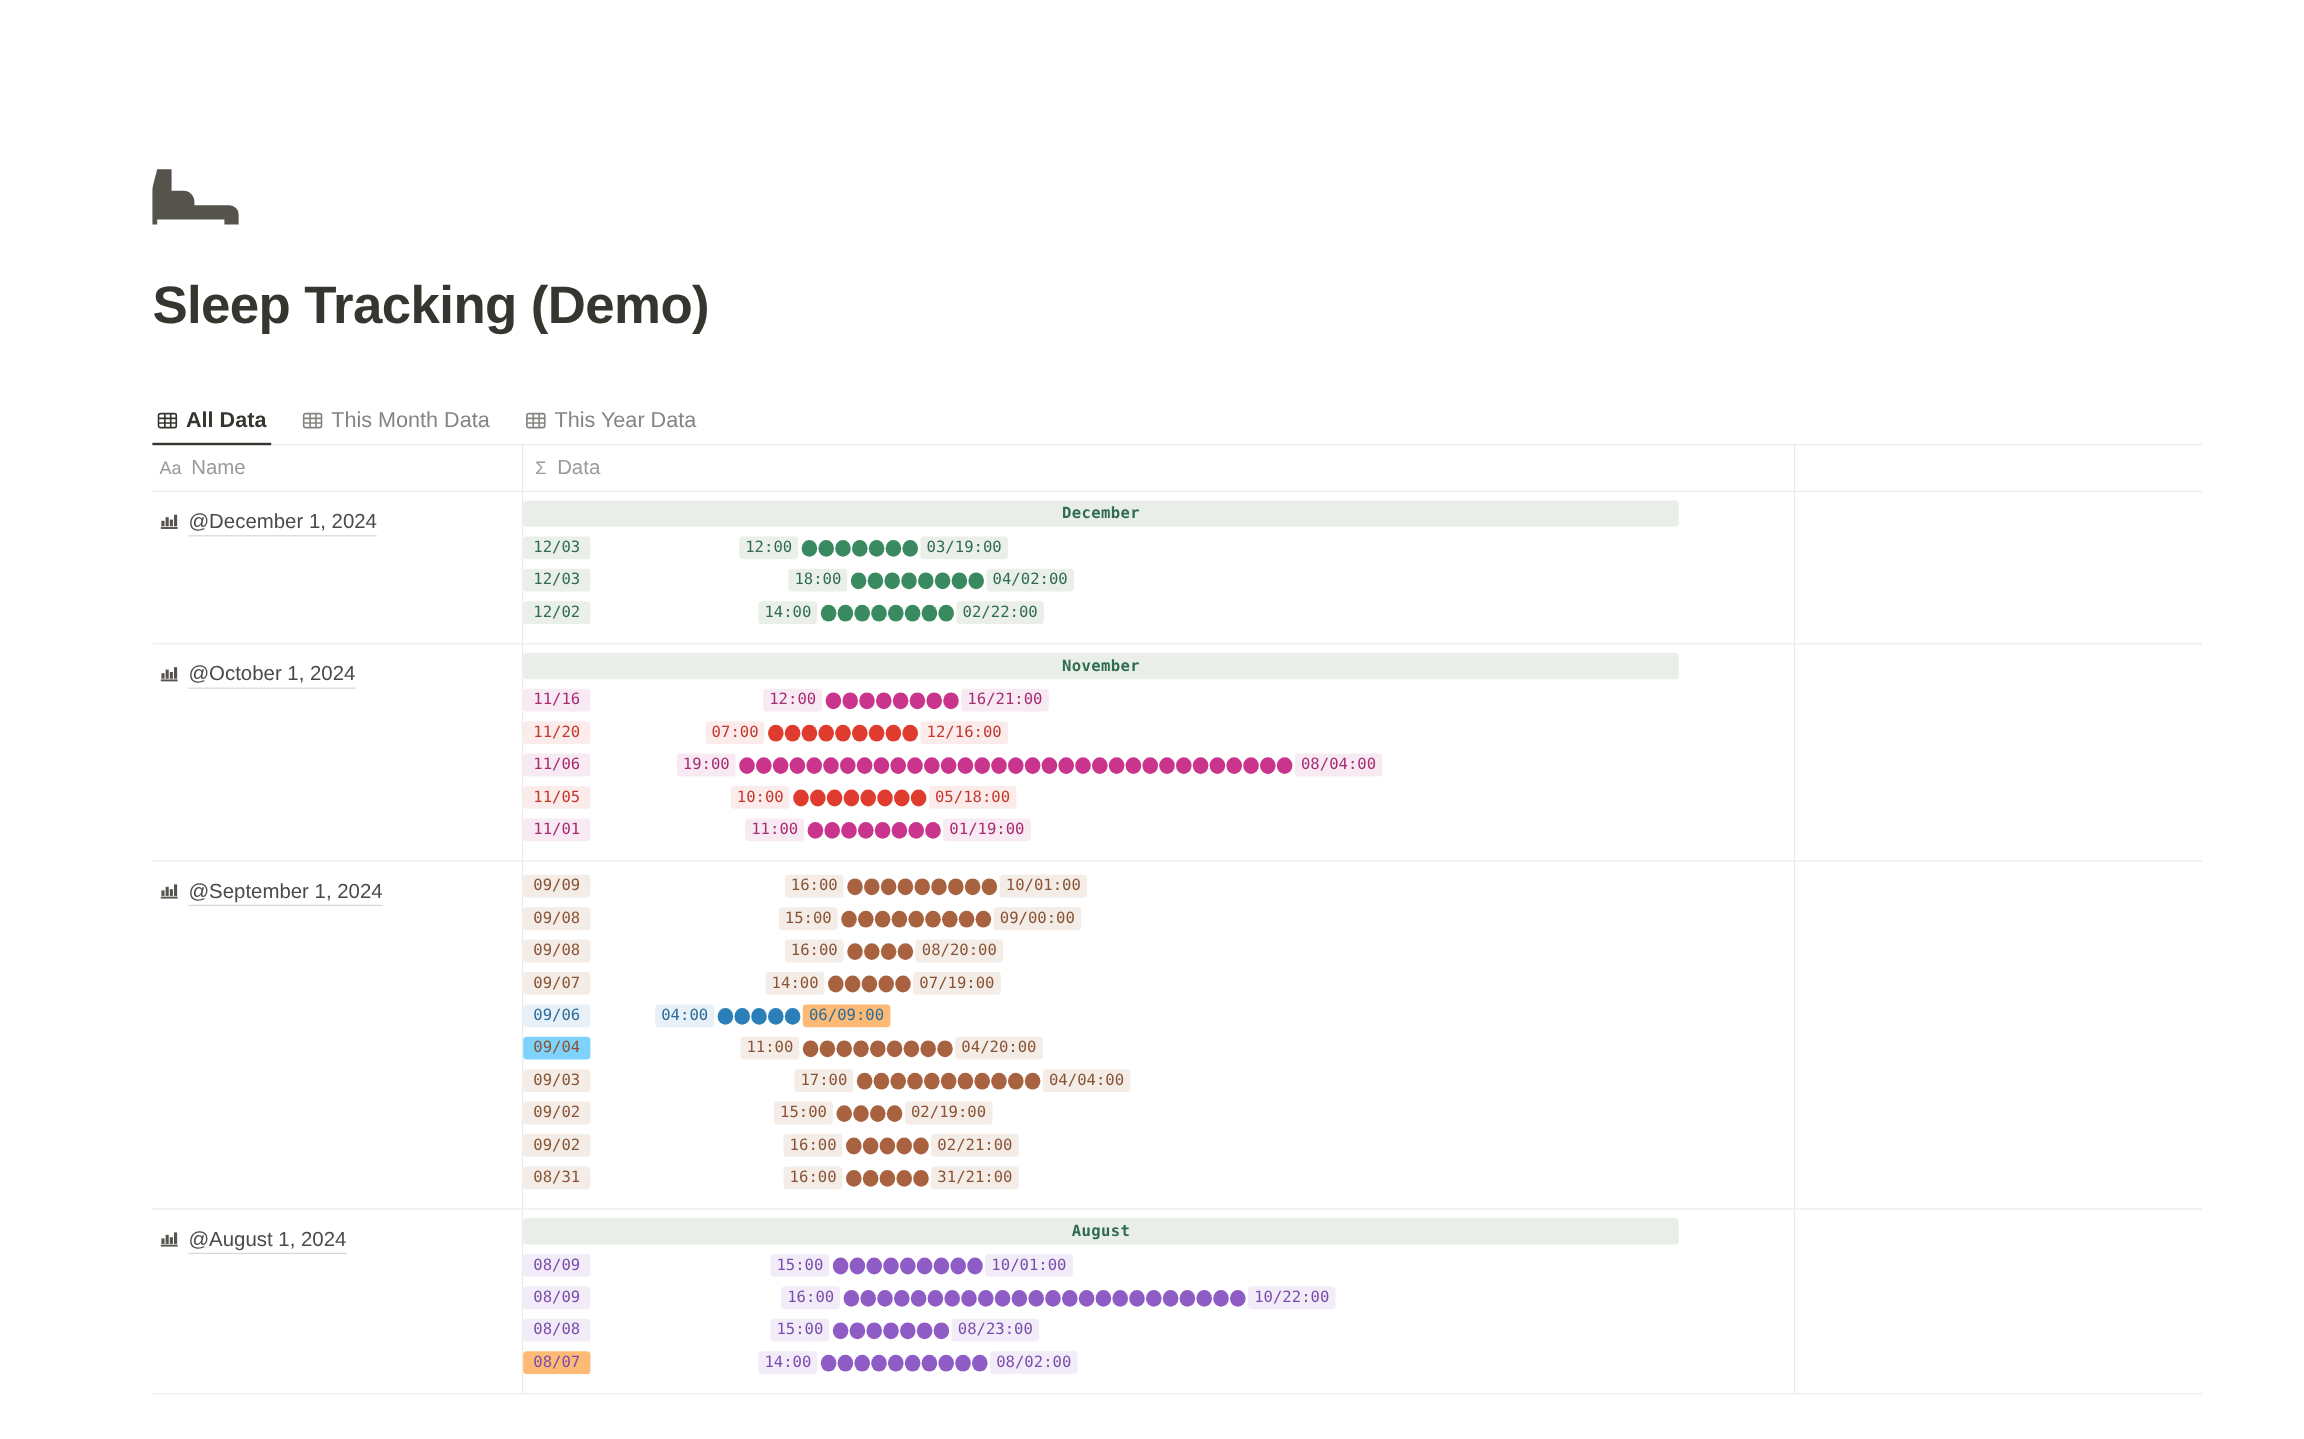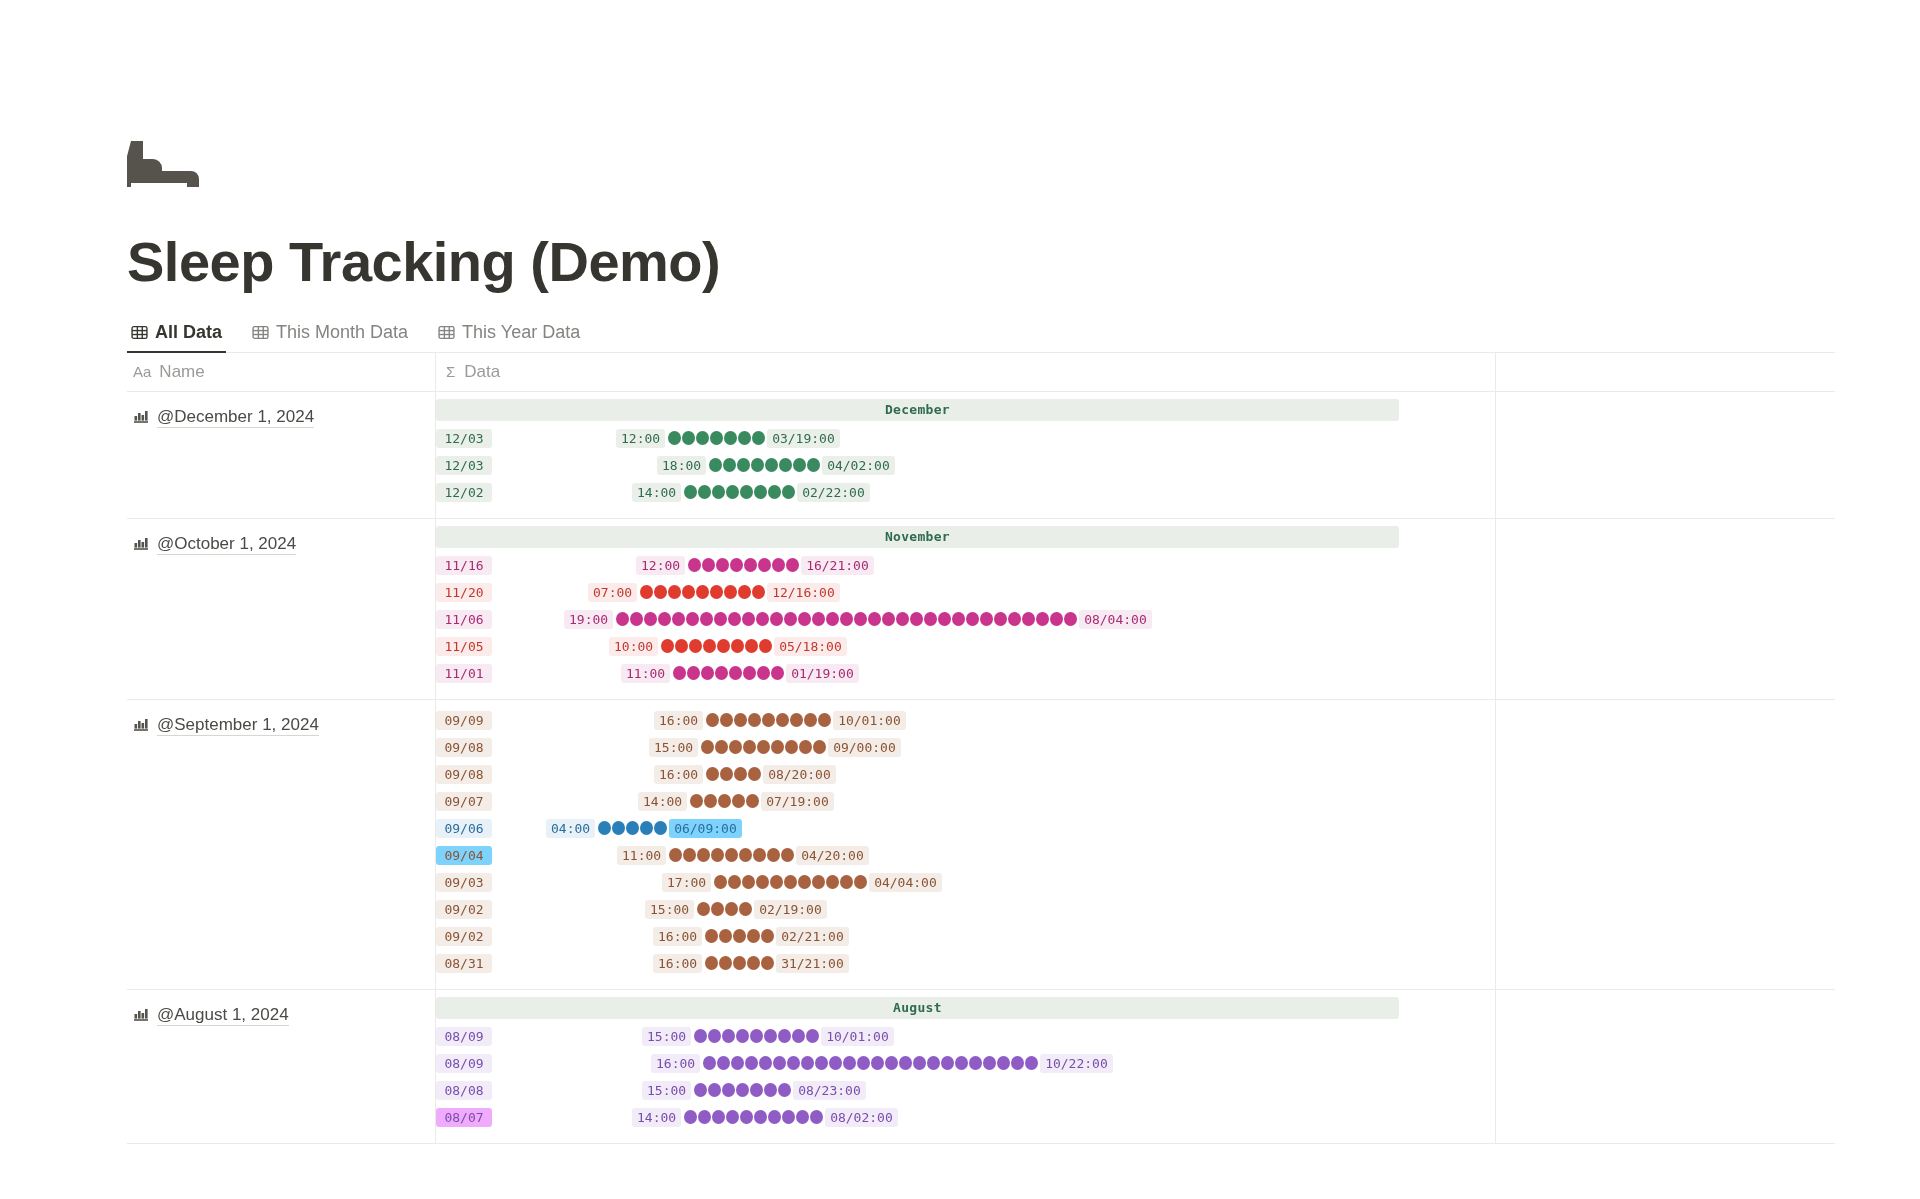--- a/index.html
+++ b/index.html
@@ -25,26 +25,26 @@
   .page-icon {
     width: 72px;
     height: 58px;
     margin-bottom: 38px;
     position: relative;
   }
   .bed-svg { display:block; }
 
   
   .page-title {
-    font-size: 56px;
+    font-size: 44px;
     font-weight: 700;
     color: #37352f;
     letter-spacing: -0.5px;
     line-height: 1.1;
-    margin-bottom: 20px;
+    margin-bottom: 52px;
   }
 
   
   .tabs {
     display: flex;
     align-items: flex-end;
     gap: 22px;
     height: 40px;
     width: 1708px;
     border-bottom: 1px solid #eceae6;
@@ -514,21 +514,21 @@
                 <span class="date-chip" style="background: rgb(232, 241, 247); color: rgb(42, 109, 156);">09/06</span>
                 <span class="bar-wrap" style="margin-left: 54px;">
                   <span class="time-chip" style="background: rgb(232, 241, 247); color: rgb(42, 109, 156);">04:00</span>
                   <span class="dots">
                     <span class="dot" style="background: rgb(42, 127, 184);"></span>
                     <span class="dot" style="background: rgb(42, 127, 184);"></span>
                     <span class="dot" style="background: rgb(42, 127, 184);"></span>
                     <span class="dot" style="background: rgb(42, 127, 184);"></span>
                     <span class="dot" style="background: rgb(42, 127, 184);"></span>
                   </span>
-                  <span class="time-chip" style="background: #7dd3fc; color: rgb(42, 109, 156);">06/09:00</span>
+                  <span class="time-chip" style="background: #fdba74; color: rgb(42, 109, 156);">06/09:00</span>
                 </span>
               </div>
               <div class="sleep-row">
                 <span class="date-chip" style="background: #7dd3fc; color: rgb(138, 83, 52);">09/04</span>
                 <span class="bar-wrap" style="margin-left: 125px;">
                   <span class="time-chip" style="background: rgb(243, 236, 231); color: rgb(138, 83, 52);">11:00</span>
                   <span class="dots">
                     <span class="dot" style="background: rgb(168, 98, 63);"></span>
                     <span class="dot" style="background: rgb(168, 98, 63);"></span>
                     <span class="dot" style="background: rgb(168, 98, 63);"></span>
@@ -680,21 +680,21 @@
                     <span class="dot" style="background: rgb(143, 91, 196);"></span>
                     <span class="dot" style="background: rgb(143, 91, 196);"></span>
                     <span class="dot" style="background: rgb(143, 91, 196);"></span>
                     <span class="dot" style="background: rgb(143, 91, 196);"></span>
                     <span class="dot" style="background: rgb(143, 91, 196);"></span>
                   </span>
                   <span class="time-chip" style="background: rgb(241, 236, 248); color: rgb(122, 76, 171);">08/23:00</span>
                 </span>
               </div>
               <div class="sleep-row">
-                <span class="date-chip" style="background: #f0abfc; color: rgb(122, 76, 171);">08/07</span>
+                <span class="date-chip" style="background: #fdba74; color: rgb(122, 76, 171);">08/07</span>
                 <span class="bar-wrap" style="margin-left: 140px;">
                   <span class="time-chip" style="background: rgb(241, 236, 248); color: rgb(122, 76, 171);">14:00</span>
                   <span class="dots">
                     <span class="dot" style="background: rgb(143, 91, 196);"></span>
                     <span class="dot" style="background: rgb(143, 91, 196);"></span>
                     <span class="dot" style="background: rgb(143, 91, 196);"></span>
                     <span class="dot" style="background: rgb(143, 91, 196);"></span>
                     <span class="dot" style="background: rgb(143, 91, 196);"></span>
                     <span class="dot" style="background: rgb(143, 91, 196);"></span>
                     <span class="dot" style="background: rgb(143, 91, 196);"></span>

